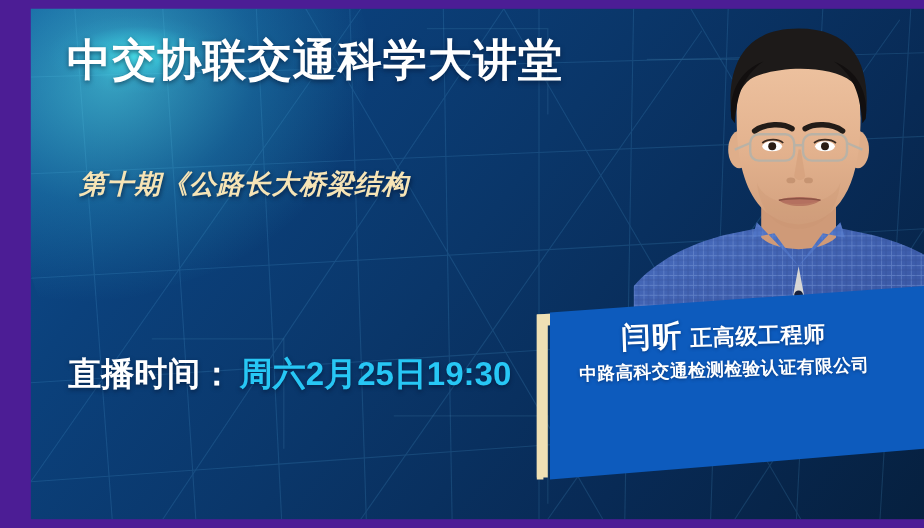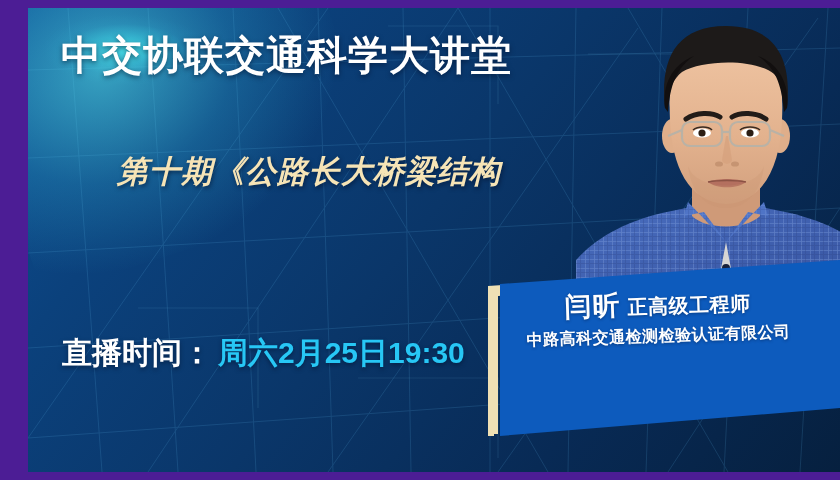--- a/index.html
+++ b/index.html
@@ -40,30 +40,29 @@
     font-size:40px;font-weight:bold;color:#ffffff;
     letter-spacing:1px;line-height:1;
     text-shadow:0 2px 5px rgba(0,15,40,.55);
     white-space:nowrap;
   }
 
   
   .subtitle{
     position:absolute;left:44px;top:144px;width:520px;
     color:#f6e4b6;
-    font-size:31px;font-weight:bold;font-style:italic;
+    font-size:24px;font-weight:bold;font-style:italic;
     line-height:1.32;letter-spacing:1px;
     text-shadow:1px 2px 4px rgba(0,14,38,.6);
-    margin-left:45px;
   }
   .subtitle .l2{display:block;margin-left:-6px;}
 
   
   .timeline{
-    position:absolute;left:34px;top:330px;
+    position:absolute;left:34px;top:318px;
     font-size:30px;font-weight:bold;line-height:1;white-space:nowrap;
     text-shadow:0 2px 4px rgba(0,14,38,.5);
   }
   .timeline .lbl{color:#ffffff;}
   .timeline .val{color:#27c7f5;margin-left:6px;}
 
   
   .portrait{
     position:absolute;left:548px;top:8px;width:300px;height:292px;
     overflow:hidden;

